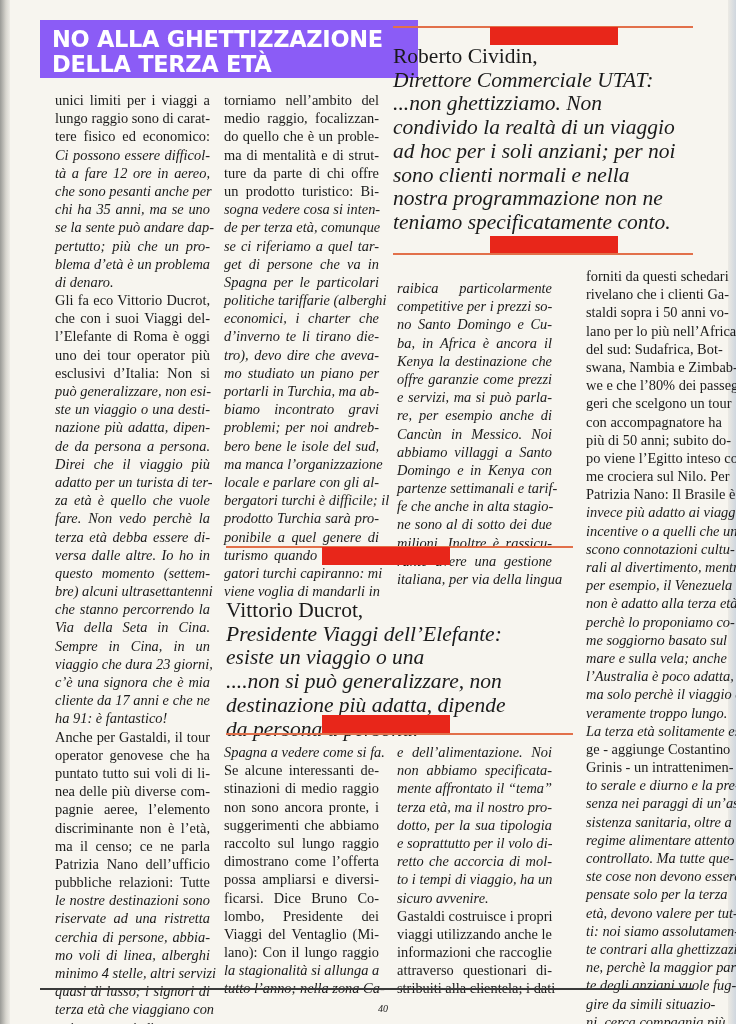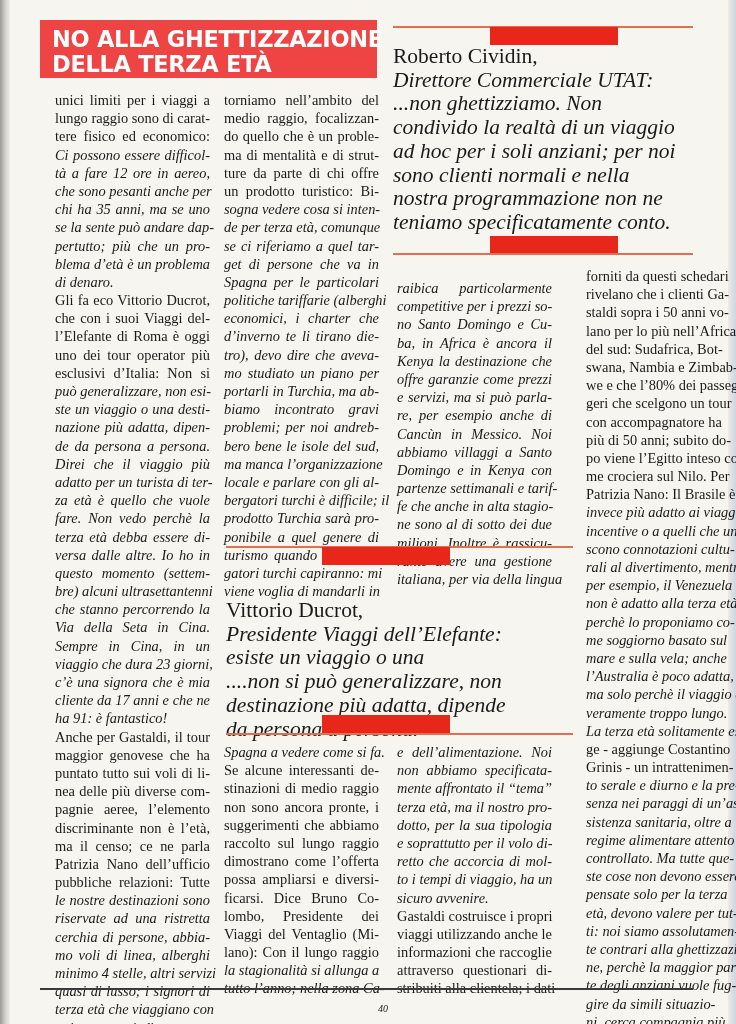--- a/index.html
+++ b/index.html
@@ -1,19 +1,19 @@
 <!DOCTYPE html>
 <html><head>
 <meta charset="utf-8">
 <style>
   html, body { margin:0; padding:0; }
   body { width:736px; height:1024px; background:#f7f5ef; position:relative; overflow:hidden; font-family:"Liberation Serif", serif; color:#1a1a1a; }
   .spine { position:absolute; left:0; top:0; width:10px; height:1024px; background:linear-gradient(90deg,#9a9a96,#d8d6cf 60%,#eeece6); }
   .spine2 { position:absolute; right:0; top:0; width:8px; height:1024px; background:linear-gradient(270deg,#cfd6de,#eceae4); }
-  .headline { position:absolute; left:40px; top:20px; width:337px; height:58px; background:#ef4444; }
+  .headline { position:absolute; left:40px; top:20px; width:378px; height:58px; background:#8b5cf6; }
   .headline div { position:absolute; left:12px; color:#fff; font-family:"DejaVu Sans", sans-serif; font-weight:bold; font-size:22.5px; letter-spacing:-0.3px; line-height:24px; white-space:nowrap; }
   .hl1 { top:7px; } .hl2 { top:32px; }
   .col { position:absolute; font-size:14.4px; line-height:18.2px; }
   .col .ln { display:block; white-space:nowrap; text-align:justify; text-align-last:justify; height:18.2px; }
   .col .ln.last { text-align-last:left; }
   .i { font-style:italic; }
   .rule { position:absolute; height:2px; background:#e2704a; }
   .redbar { position:absolute; height:18px; background:#e8261a; }
   .quote { position:absolute; white-space:nowrap; }
   .quote .q { display:block; font-size:21.5px; line-height:23.7px; }
@@ -76,21 +76,21 @@
     <span class="ln i">questo momento (settem-</span>
     <span class="ln i">bre) alcuni ultrasettantenni</span>
     <span class="ln i">che stanno percorrendo la</span>
     <span class="ln i">Via della Seta in Cina.</span>
     <span class="ln i">Sempre in Cina, in un</span>
     <span class="ln i">viaggio che dura 23 giorni,</span>
     <span class="ln i">c’è una signora che è mia</span>
     <span class="ln i">cliente da 17 anni e che ne</span>
     <span class="ln i last">ha 91: è fantastico!</span>
     <span class="ln">Anche per Gastaldi, il tour</span>
-    <span class="ln">maggior genovese che ha</span>
+    <span class="ln">operator genovese che ha</span>
     <span class="ln">puntato tutto sui voli di li-</span>
     <span class="ln">nea delle più diverse com-</span>
     <span class="ln">pagnie aeree, l’elemento</span>
     <span class="ln">discriminante non è l’età,</span>
     <span class="ln">ma il censo; ce ne parla</span>
     <span class="ln">Patrizia Nano dell’ufficio</span>
     <span class="ln">pubbliche relazioni: Tutte</span>
     <span class="ln i">le nostre destinazioni sono</span>
     <span class="ln i">riservate ad una ristretta</span>
     <span class="ln i">cerchia di persone, abbia-</span>

